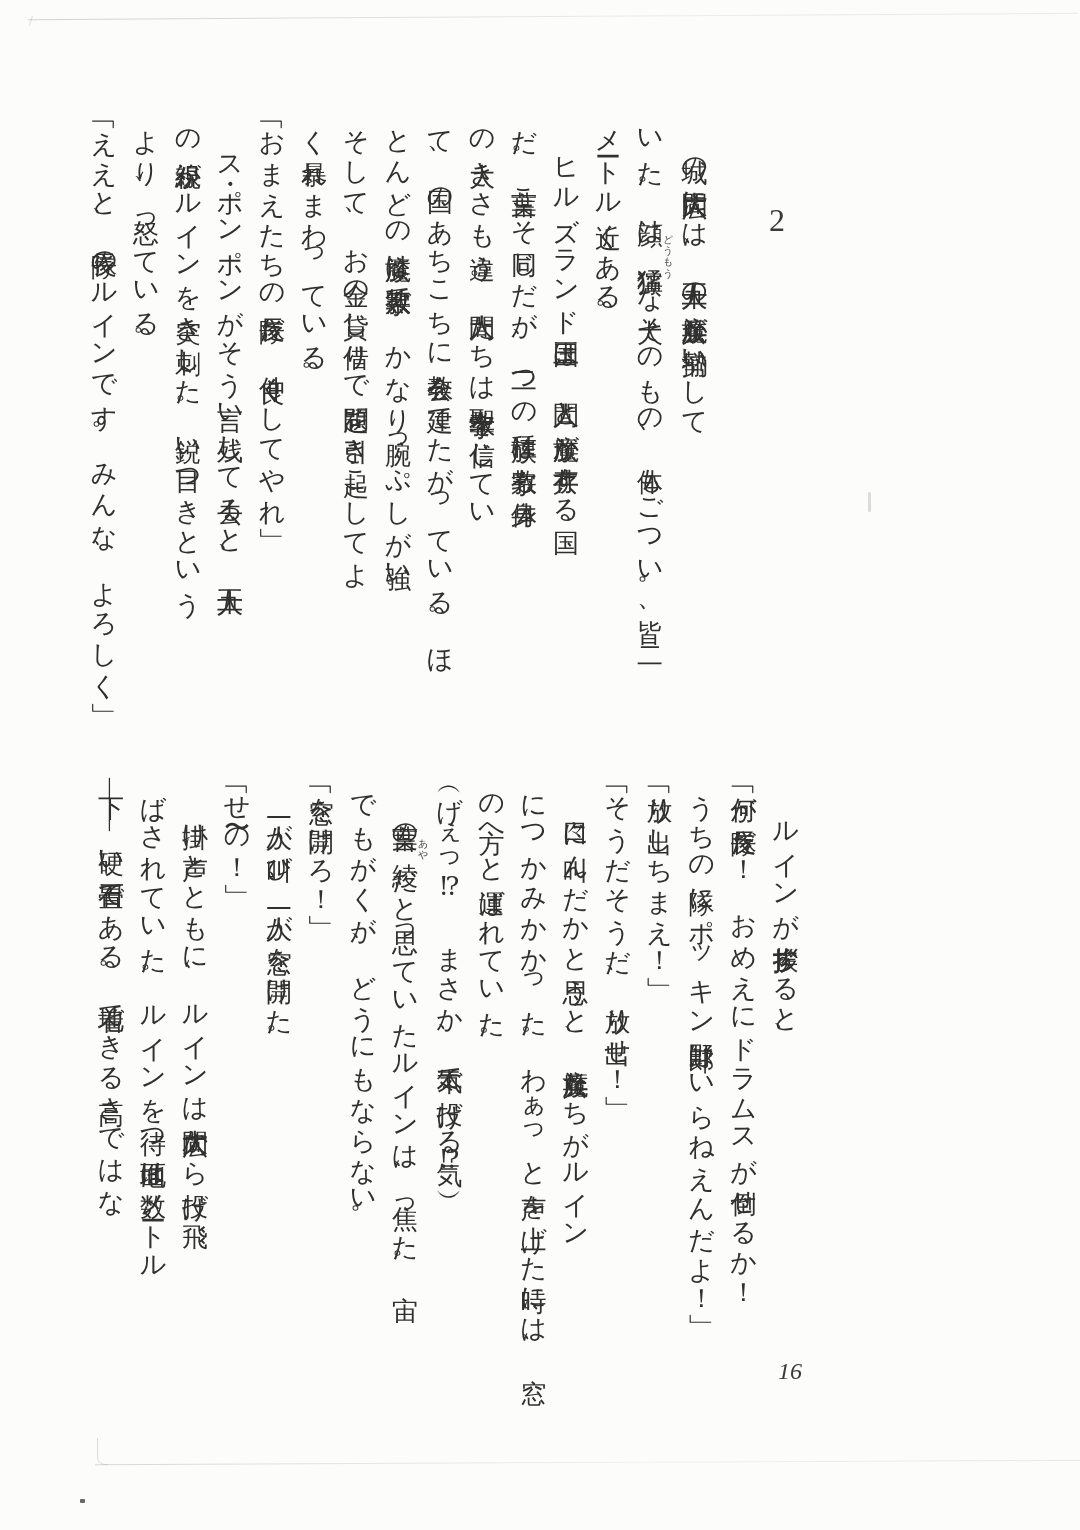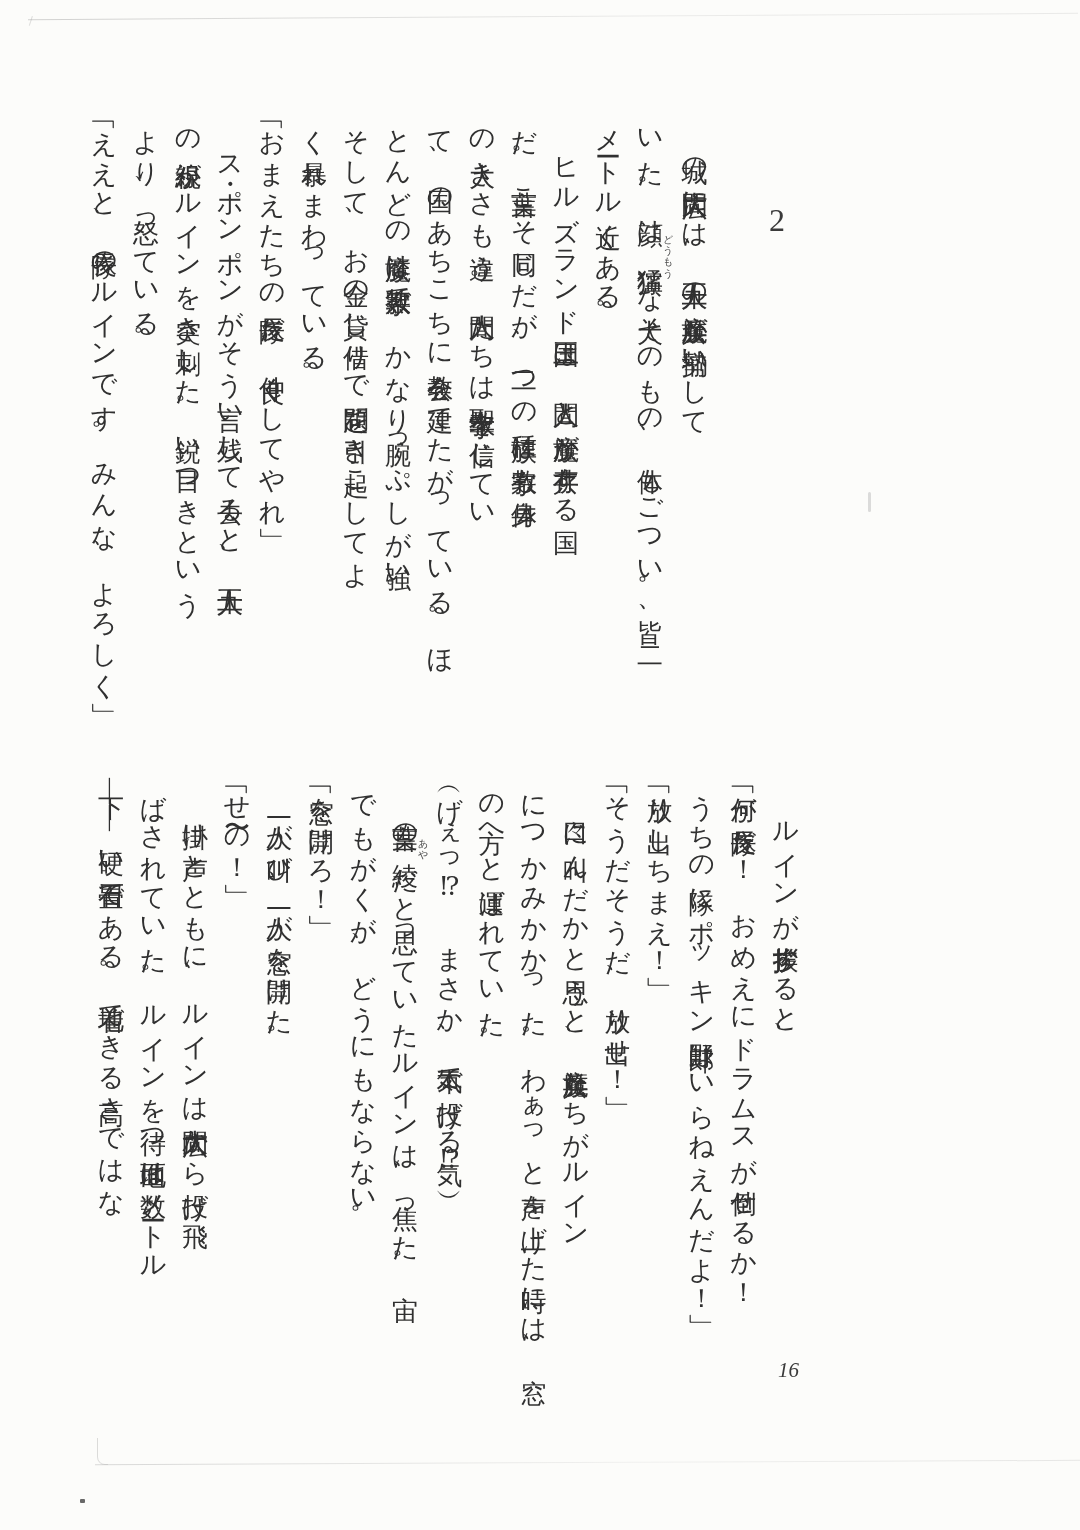--- a/index.html
+++ b/index.html
@@ -29,21 +29,21 @@
   .top-block{top:112px;right:365px;height:655px;}
   .bottom-block{top:777px;right:274px;height:648px;}
   ruby{ruby-align:center;}
   rt{font-size:10px;letter-spacing:0;color:#4a4a4a;}
   .section-number{
     position:absolute;top:202px;left:769px;
     font-size:32px;color:#3a3a3a;
   }
   .page-number{
     position:absolute;top:1358px;left:778px;
-    font-size:21px;font-style:italic;color:#3a3a3a;
+    font-size:24px;font-style:italic;color:#3a3a3a;
   }
   
   .artifact{position:absolute;pointer-events:none;}
   .scan-line-top{
     top:16px;left:28px;width:1050px;height:1px;
     background:linear-gradient(90deg,rgba(140,140,140,.38),rgba(175,175,175,.22) 60%,rgba(185,185,185,.28));
     transform:rotate(-0.35deg);
   }
   .scan-hook-top{
     top:18px;left:30px;width:14px;height:10px;

